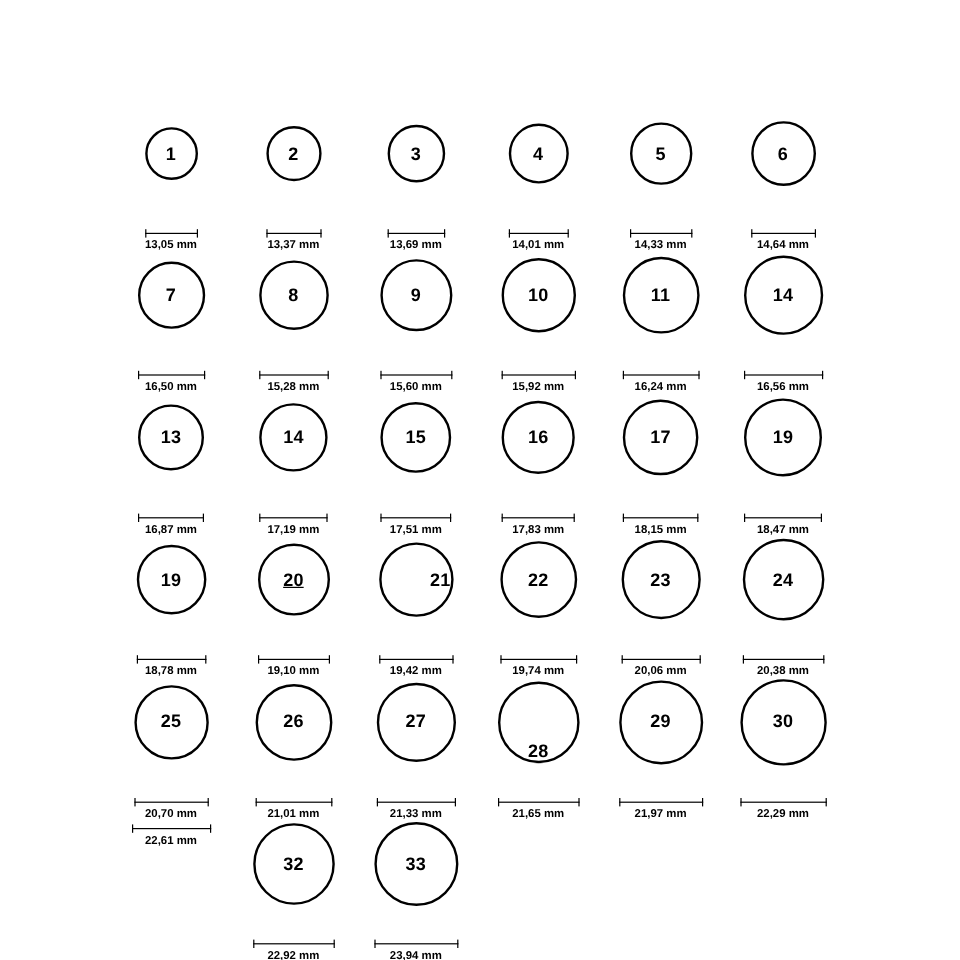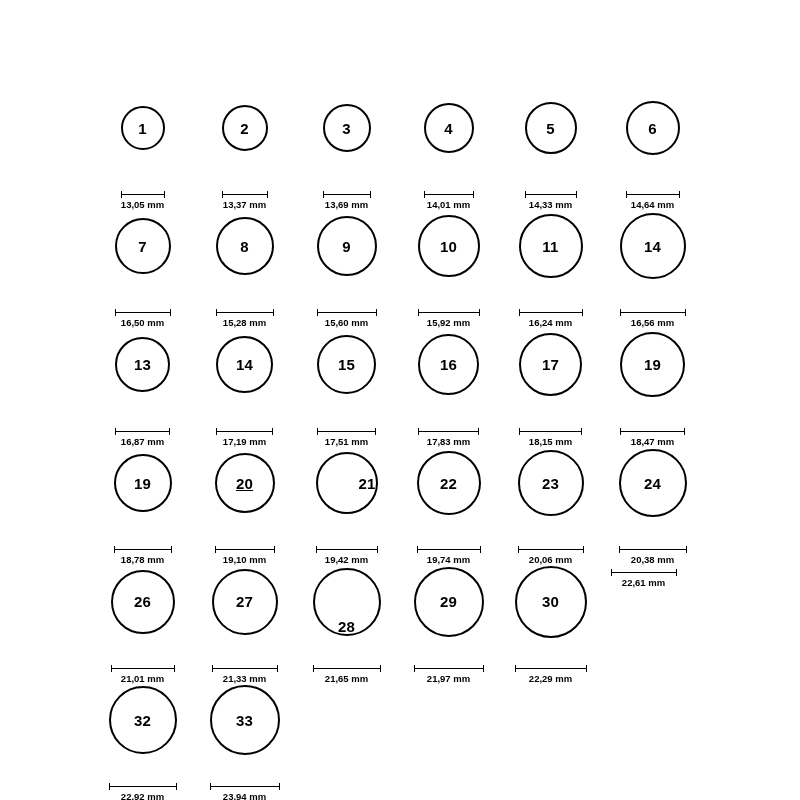--- a/index.html
+++ b/index.html
@@ -512,20 +512,37 @@
             <div class="bar"></div>
             <div class="tick-l"></div>
             <div class="tick-r"></div>
           </div>
           <div class="mm">20,38 mm</div>
         </div>
       </div>
       <div class="cell">
         <div class="row-block">
           <div class="circle-wrap">
+            <div class="circle" style="width: 62px; height: 62px;">
+              <span>25</span>
+            </div>
+          </div>
+        </div>
+        <div class="measure">
+          <div class="caliper" style="width: 62px;">
+            <div class="bar"></div>
+            <div class="tick-l"></div>
+            <div class="tick-r"></div>
+          </div>
+          <div class="mm">20,70 mm</div>
+        </div>
+      </div>
+      <div class="cell">
+        <div class="row-block">
+          <div class="circle-wrap">
             <div class="circle" style="width: 64px; height: 64px;">
               <span>26</span>
             </div>
           </div>
         </div>
         <div class="measure">
           <div class="caliper" style="width: 64px;">
             <div class="bar"></div>
             <div class="tick-l"></div>
             <div class="tick-r"></div>

